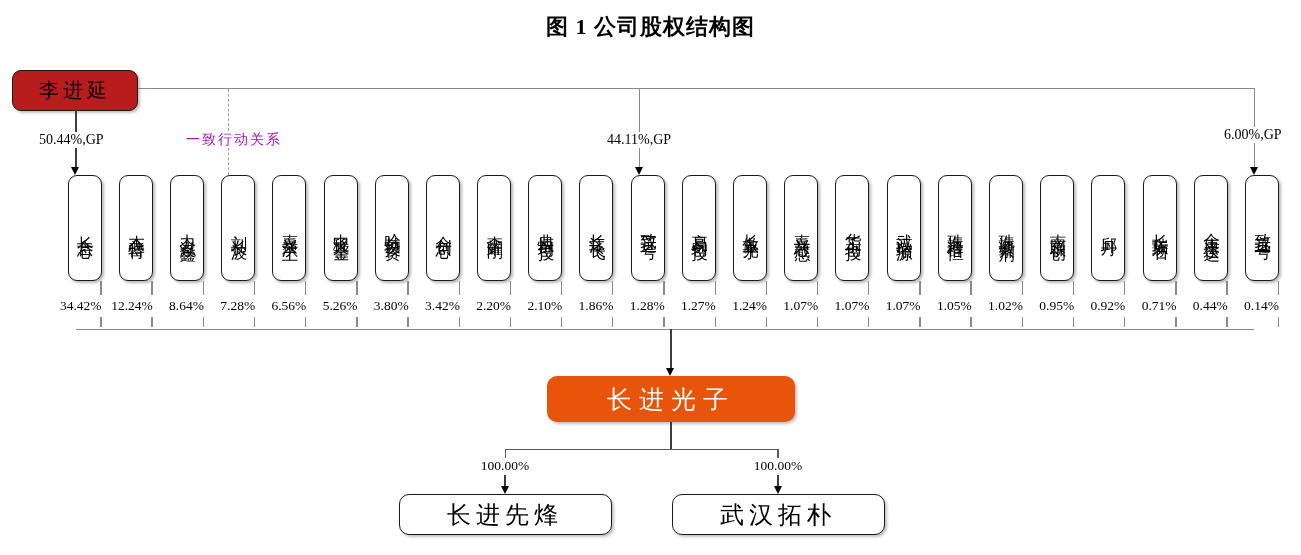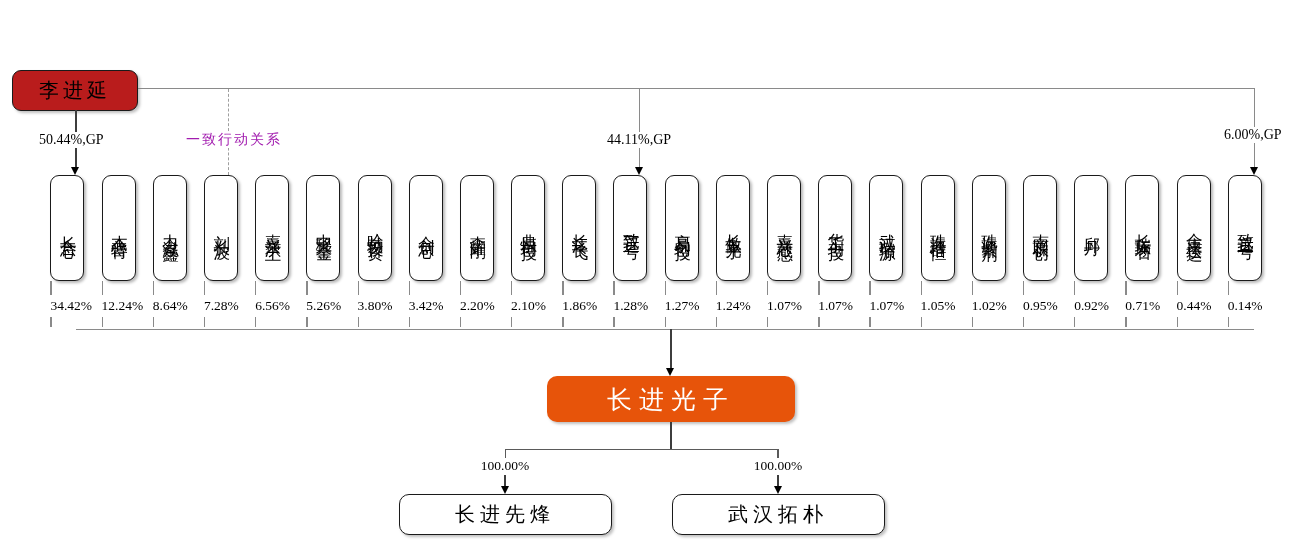--- a/index.html
+++ b/index.html
@@ -55,21 +55,21 @@
   .edge-label{
     position:absolute;font-size:14px;background:#fff;padding:0 3px;
     white-space:nowrap;line-height:16px;
   }
   #lbl-root{left:36px;top:132px;font-family:Liberation Serif, serif;}
   #lbl-concert{left:183px;top:132px;color:#a21caf;letter-spacing:2px;}
   #lbl-zhiyuan1{left:604px;top:132px;}
   #lbl-zhiyuan2{left:1221px;top:127px;}
   
   .sh-row{position:absolute;left:50.4px;top:175px;display:flex;}
-  .sh-col{width:51.2px;display:flex;flex-direction:column;align-items:flex-start;}
+  .sh-col{width:51.2px;display:flex;flex-direction:column;align-items:flex-end;}
   .sh-box{
     width:32px;height:104px;border:1.6px solid #1a1a1a;border-radius:9px;background:#fff;
     box-shadow:2px 2px 3px rgba(0,0,0,.28);
     display:flex;align-items:center;justify-content:center;
   }
   .sh-name{
     writing-mode:vertical-rl;text-orientation:upright;
     font-size:16.5px;letter-spacing:4px;line-height:1;white-space:nowrap;
   }
   .tick{width:1.3px;background:#8a8a8a;}
@@ -78,28 +78,29 @@
   .sh-pct{font-size:13.5px;height:22px;line-height:22px;white-space:nowrap;}
   
   .sub-group{position:absolute;top:458px;width:215px;display:flex;flex-direction:column;align-items:center;}
   .sub-pct{font-size:13.5px;height:17px;line-height:15px;white-space:nowrap;}
   .sub-vline{width:1.3px;height:11px;background:#3d3d3d;}
   .sub-ah{width:0;height:0;border-left:4.5px solid transparent;border-right:4.5px solid transparent;border-top:8px solid #000;}
   .sub-box{
     width:211px;height:39px;border:1.8px solid #1a1a1a;border-radius:10px;background:#fff;
     box-shadow:2px 2px 3px rgba(0,0,0,.25);
     display:flex;align-items:center;justify-content:center;
-    font-size:20px;letter-spacing:5px;
+    font-size:24px;letter-spacing:5px;
   }
 </style>
 </head>
 <body>
 
 <div class="canvas">
 
+  <div class="title">图 1 公司股权结构图</div>
 
   <div class="root-box">
     <span>李进延</span>
   </div>
 
   <div class="hline" id="hline-top"></div>
   <div class="vline dark" id="v-root"></div>
   <div class="dashed-line"></div>
   <div class="vline" id="v-zhiyuan1"></div>
   <div class="vline" id="v-zhiyuan2"></div>

